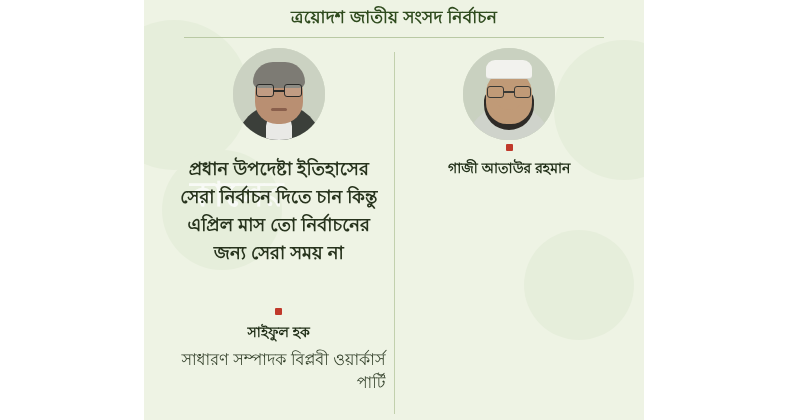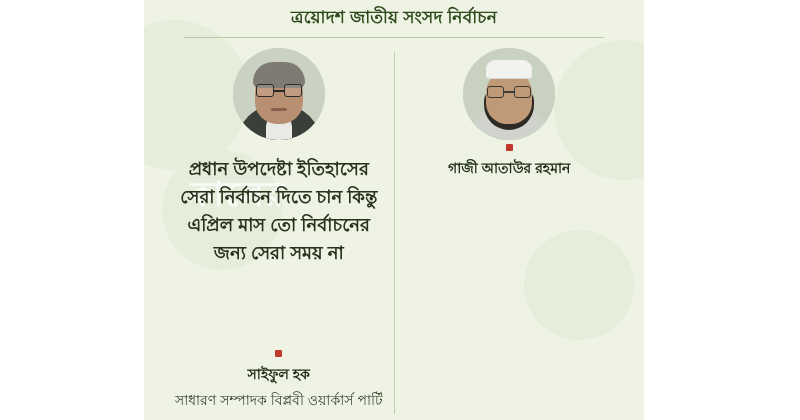--- a/index.html
+++ b/index.html
@@ -152,25 +152,25 @@
     flex: 0 0 auto;
   }
   .name {
     font-size: 14px;
     font-weight: 700;
     color: #1f2d16;
     text-align: center;
   }
   .affil {
     margin-top: 3px;
-    font-size: 14px;
+    font-size: 16px;
     line-height: 1.45;
     color: #33402a;
-    text-align: left;
-    padding-bottom: 10px;
+    text-align: right;
+    padding-bottom: 26px;
   }
   .wm-text {
     position: absolute;
     left: 46px;
     top: 168px;
     z-index: 2;
     font-size: 34px;
     color: #ffffff;
     opacity: .75;
     font-weight: 700;

